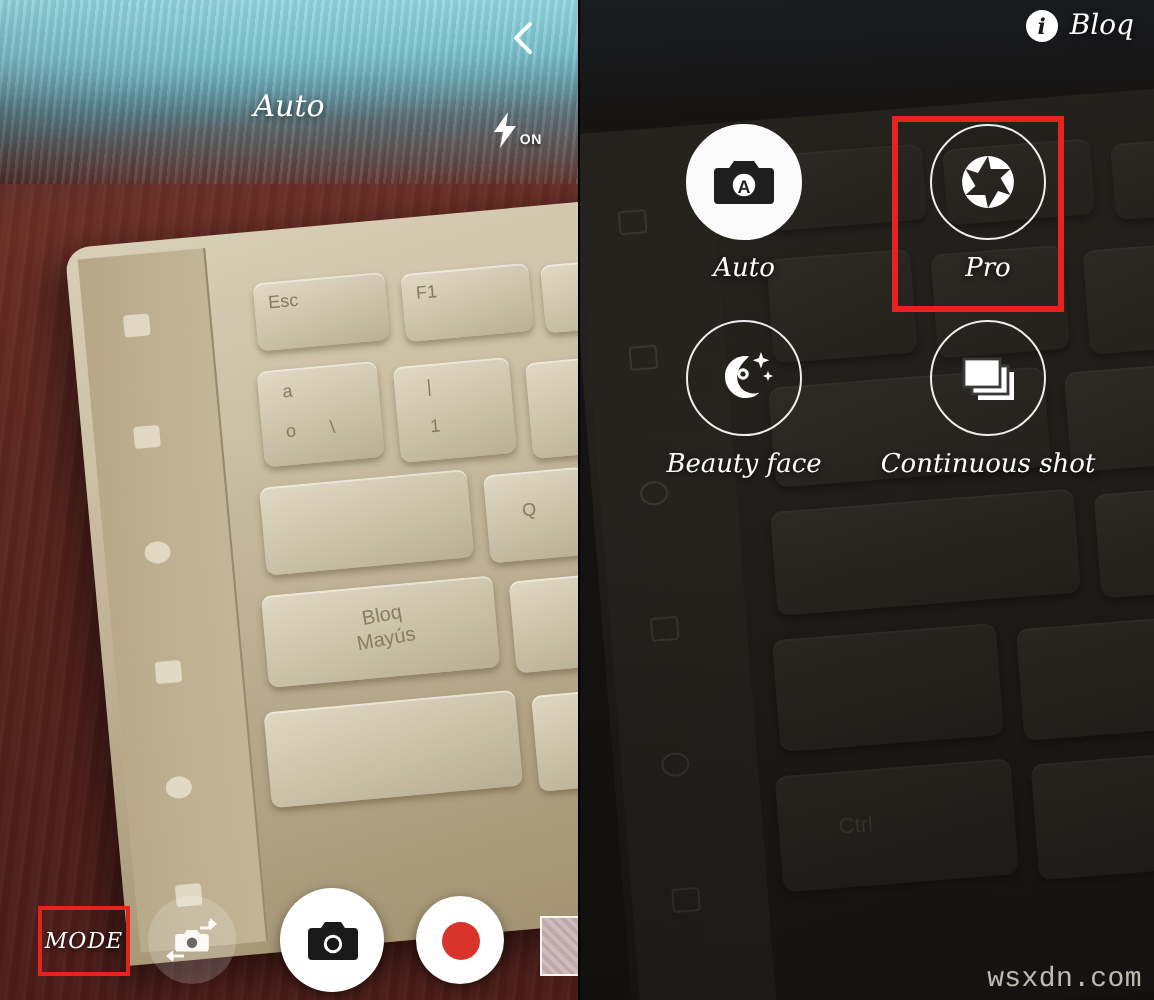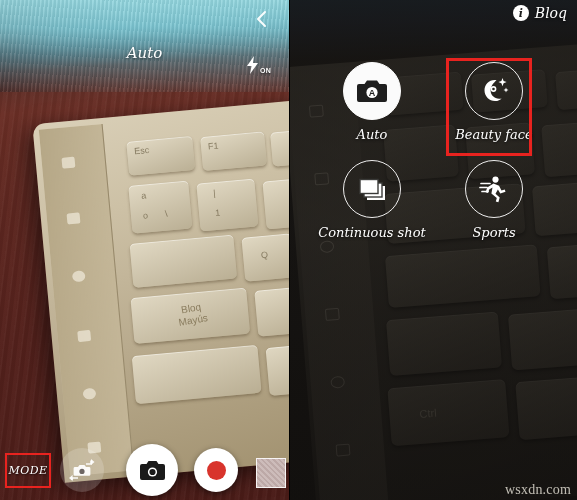--- a/index.html
+++ b/index.html
@@ -224,21 +224,21 @@
     font-size: 7px;
     font-weight: bold;
     letter-spacing: .3px;
     font-family: "Liberation Sans", sans-serif;
     text-shadow: 0 1px 2px rgba(0,0,0,.7);
   }
 
   
   .bottom-bar {
     position: absolute;
-    left: 4px; right: 0; bottom: 0;
+    left: 18px; right: 0; bottom: 0;
     height: 72px;
   }
   .mode-box {
     position: absolute;
     left: 1px;
     bottom: 12px;
     width: 46px;
     height: 35px;
     border: 2px solid #e8231f;
     display: flex;
@@ -373,21 +373,21 @@
     height: 98px;
     border: 3px solid #e8231f;
     pointer-events: none;
   }
   .watermark {
     position: absolute;
     right: 6px;
     bottom: 2px;
     color: rgba(228,224,214,.82);
     font-size: 14px;
-    font-family: Liberation Serif, serif;
+    font-family: Liberation Mono, monospace;
     letter-spacing: .2px;
   }
   .divider {
     position: absolute;
     left: 289px; top: 0;
     width: 1px; height: 500px;
     background: #000;
   }
 </style>
 </head>
@@ -544,20 +544,36 @@
         <div class="mode-circle filled">
           <svg width="32" height="25" viewBox="0 0 32 25" aria-hidden="true">
             <path d="M3 5 h5.5 L11 1.5 h10 L23.5 5 H29 a2 2 0 0 1 2 2 v14 a2 2 0 0 1 -2 2 H3 a2 2 0 0 1 -2 -2 V7 a2 2 0 0 1 2 -2 z" fill="#1f1f1f"></path>
             <circle cx="16" cy="13.5" r="5.6" fill="#ffffff"></circle>
             <text x="16" y="17.4" font-size="9" font-family="Liberation Sans, sans-serif" font-weight="bold" fill="#1f1f1f" text-anchor="middle">A</text>
           </svg>
         </div>
         <div class="mode-label">Auto</div>
       </div>
 
+      <div class="mode-item">
+        <div class="mode-circle">
+          <svg width="32" height="32" viewBox="0 0 32 32" aria-hidden="true">
+            <g fill="#ffffff">
+              <path d="M16 3 a13 13 0 0 1 11.2 6.5 L17.4 9.5 z"></path>
+              <path d="M27.2 9.5 a13 13 0 0 1 0 13 L22.3 14 z"></path>
+              <path d="M27.2 22.5 a13 13 0 0 1 -11.2 6.5 L21 20.5 z"></path>
+              <path d="M16 29 a13 13 0 0 1 -11.2 -6.5 L14.6 22.5 z"></path>
+              <path d="M4.8 22.5 a13 13 0 0 1 0 -13 L9.7 18 z"></path>
+              <path d="M4.8 9.5 a13 13 0 0 1 11.2 -6.5 L11 11.5 z"></path>
+            </g>
+            <circle cx="16" cy="16" r="4" fill="none"></circle>
+          </svg>
+        </div>
+        <div class="mode-label">Pro</div>
+      </div>
 
 
       <div class="mode-item">
         <div class="mode-circle">
           <svg width="30" height="30" viewBox="0 0 30 30" aria-hidden="true">
             <path d="M17.5 4.2 C11 3 5.5 8 5.5 14.2 c0 6 4.8 10.8 10.5 10.8 c3.2 0 5.2-1.2 6.6-2.6 c-5.6 1.6-11-2.2-11-7.8 c0-4.4 2.8-7.6 5.9-10.4 z" fill="#ffffff"></path>
             <circle cx="14.5" cy="13" r="2.1" fill="none" stroke="#ffffff" stroke-width="1.6"></circle>
             <polygon points="23.5,2 24.6,5 27.6,6.1 24.6,7.2 23.5,10.2 22.4,7.2 19.4,6.1 22.4,5" fill="#ffffff"></polygon>
             <polygon points="27,11.5 27.7,13.3 29.5,14 27.7,14.7 27,16.5 26.3,14.7 24.5,14 26.3,13.3" fill="#ffffff"></polygon>
           </svg>
@@ -570,34 +586,20 @@
           <svg width="30" height="26" viewBox="0 0 30 26" aria-hidden="true">
             <rect x="10" y="10" width="18" height="14" fill="#ffffff"></rect>
             <rect x="7" y="7" width="18" height="14" fill="#ffffff" stroke="#3a3a38" stroke-width="1.4"></rect>
             <rect x="3" y="3.5" width="18" height="14" fill="#ffffff" stroke="#3a3a38" stroke-width="1.4"></rect>
           </svg>
         </div>
         <div class="mode-label">Continuous shot</div>
       </div>
 
 
-      <div class="mode-item">
-        <div class="mode-circle">
-          <svg width="30" height="28" viewBox="0 0 30 28" aria-hidden="true">
-            <circle cx="16.5" cy="4.6" r="3.1" fill="#ffffff"></circle>
-            <path d="M14.5 8.5 l5.5 2.2 l2.5 4.8 l3.2 -1 l0.8 2.3 l-5.2 1.7 l-2.4 -4 l-2.4 4.3 l4.2 3.6 l-1.3 4.9 l-2.6 -0.7 l1 -3.6 l-5.4 -4.4 l1.1 -6.2 l-3.3 2.2 l-1.2 3.4 l-2.4 -0.8 l1.6 -4.6 z" fill="#ffffff"></path>
-            <g stroke="#ffffff" stroke-width="1.7" stroke-linecap="round">
-              <line x1="2" y1="8.5" x2="11" y2="8.5"></line>
-              <line x1="1" y1="12.5" x2="8" y2="12.5"></line>
-              <line x1="3" y1="16.5" x2="9" y2="16.5"></line>
-            </g>
-          </svg>
-        </div>
-        <div class="mode-label">Sports</div>
-      </div>
     </div>
 
     <div class="watermark">wsxdn.com</div>
   </div>
 
   <div class="highlight-box"></div>
 
   <div class="divider"></div>
 </div>
 

